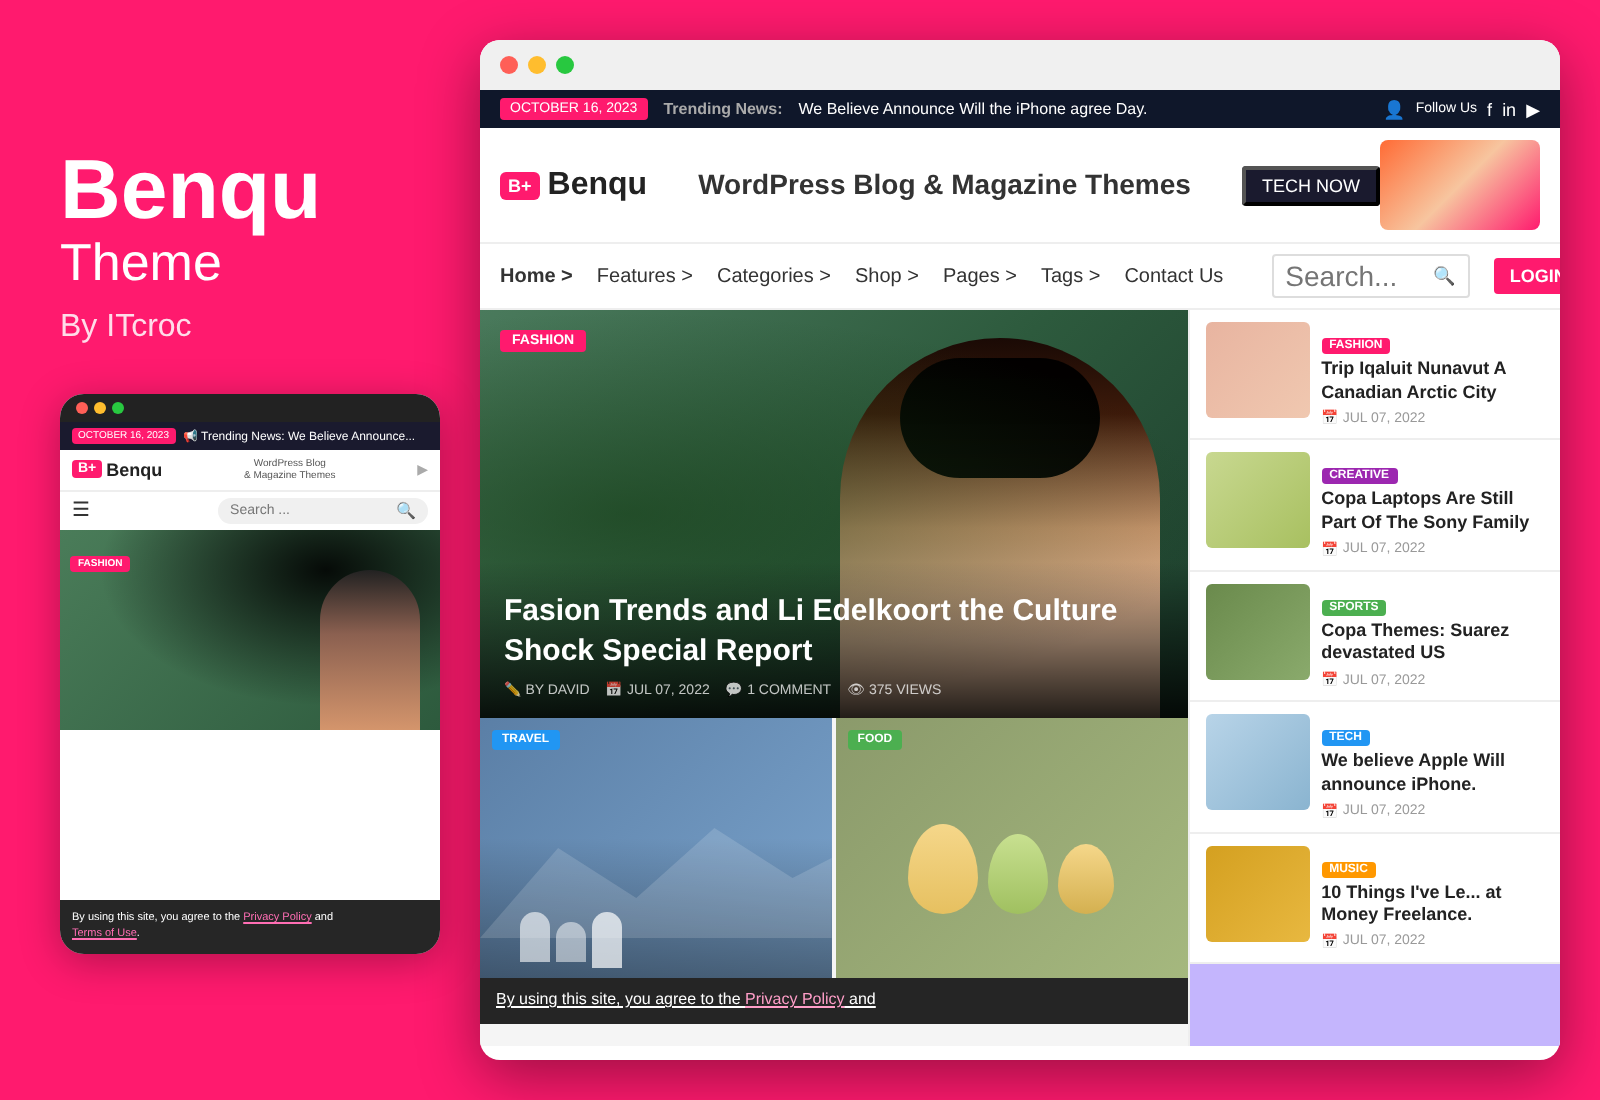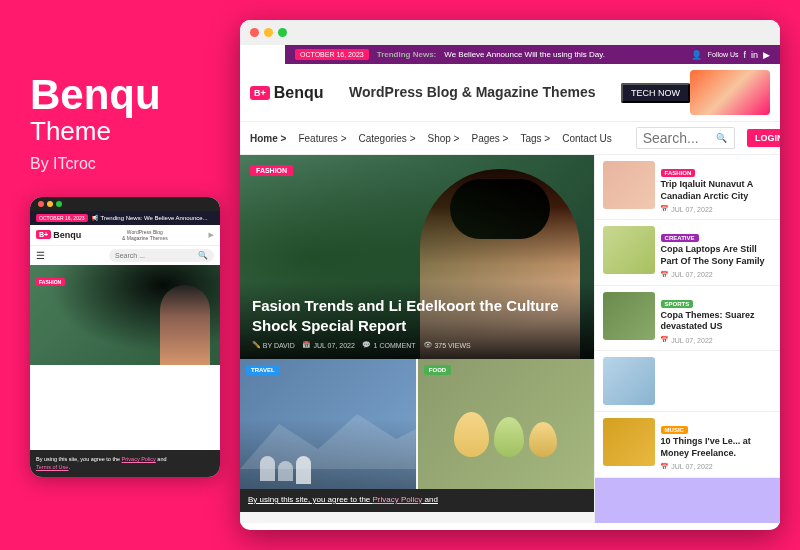--- a/index.html
+++ b/index.html
@@ -189,27 +189,26 @@
     .browser-dot {
       width: 9px; height: 9px; border-radius: 50%;
     }
     .browser-content {
       height: calc(100% - 32px);
       overflow: hidden;
     }
 
     
     .news-bar {
-      background: #701a75;
+      background: #0f172a;
       padding: 4px 10px;
       display: flex;
       align-items: center;
       gap: 8px;
       justify-content: space-between;
-      margin-left: 45px;
     }
     .news-badge {
       background: #ff1a6e;
       color: white;
       font-size: 7px;
       padding: 2px 5px;
       border-radius: 2px;
       white-space: nowrap;
     }
     .news-label {
@@ -539,21 +538,21 @@
     <div class="browser-dot" style="background:#ff5f57;"></div>
     <div class="browser-dot" style="background:#ffbd2e;"></div>
     <div class="browser-dot" style="background:#28c840;"></div>
   </div>
 
   <div class="browser-content">
 
     <div class="news-bar">
       <span class="news-badge">OCTOBER 16, 2023</span>
       <span class="news-label">Trending News:</span>
-      <span class="news-text">We Believe Announce Will the using this Day.</span>
+      <span class="news-text">We Believe Announce Will the iPhone agree Day.</span>
       <div class="news-icons">
         <span>👤</span>
         <span style="font-size:7px;">Follow Us</span>
         <span style="cursor:pointer;">f</span>
         <span style="cursor:pointer;">in</span>
         <span style="cursor:pointer;">▶</span>
       </div>
     </div>
 
     <div class="site-header">
@@ -686,20 +685,28 @@
         <span class="sidebar-cat-badge cat-sports">SPORTS</span>
         <div class="sidebar-card-title">Copa Themes: Suarez devastated US</div>
         <div class="sidebar-card-date">
           <span>📅</span>
           <span>JUL 07, 2022</span>
         </div>
       </div>
     </div>
           <div class="sidebar-item-card">
       <div class="sidebar-thumb thumb-tech"></div>
+      <div class="sidebar-card-content">
+        <span class="sidebar-cat-badge cat-tech">TECH</span>
+        <div class="sidebar-card-title">We believe Apple Will announce iPhone.</div>
+        <div class="sidebar-card-date">
+          <span>📅</span>
+          <span>JUL 07, 2022</span>
+        </div>
+      </div>
     </div>
           <div class="sidebar-item-card">
       <div class="sidebar-thumb thumb-music"></div>
       <div class="sidebar-card-content">
         <span class="sidebar-cat-badge cat-music">MUSIC</span>
         <div class="sidebar-card-title">10 Things I've Le... at Money Freelance.</div>
         <div class="sidebar-card-date">
           <span>📅</span>
           <span>JUL 07, 2022</span>
         </div>

